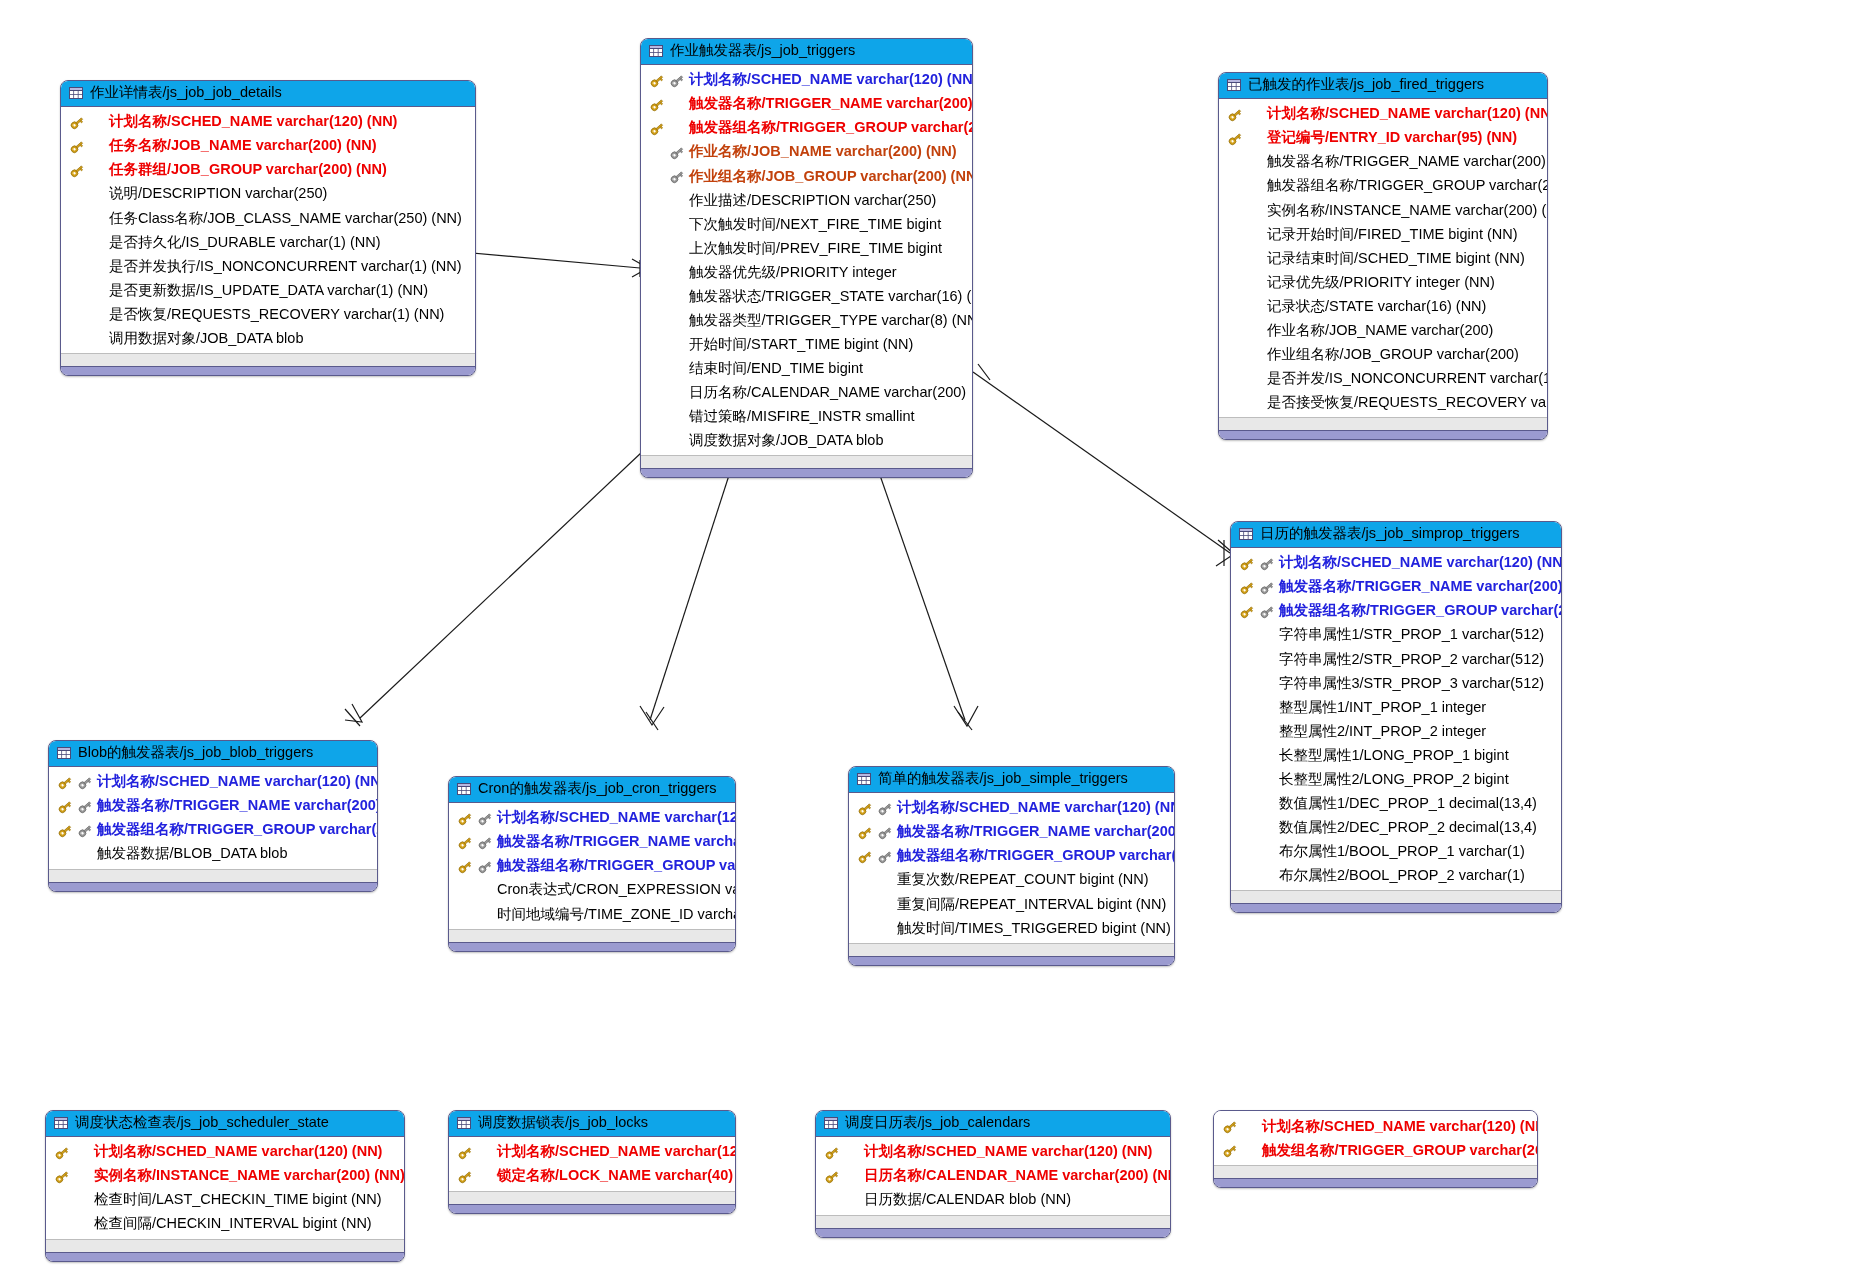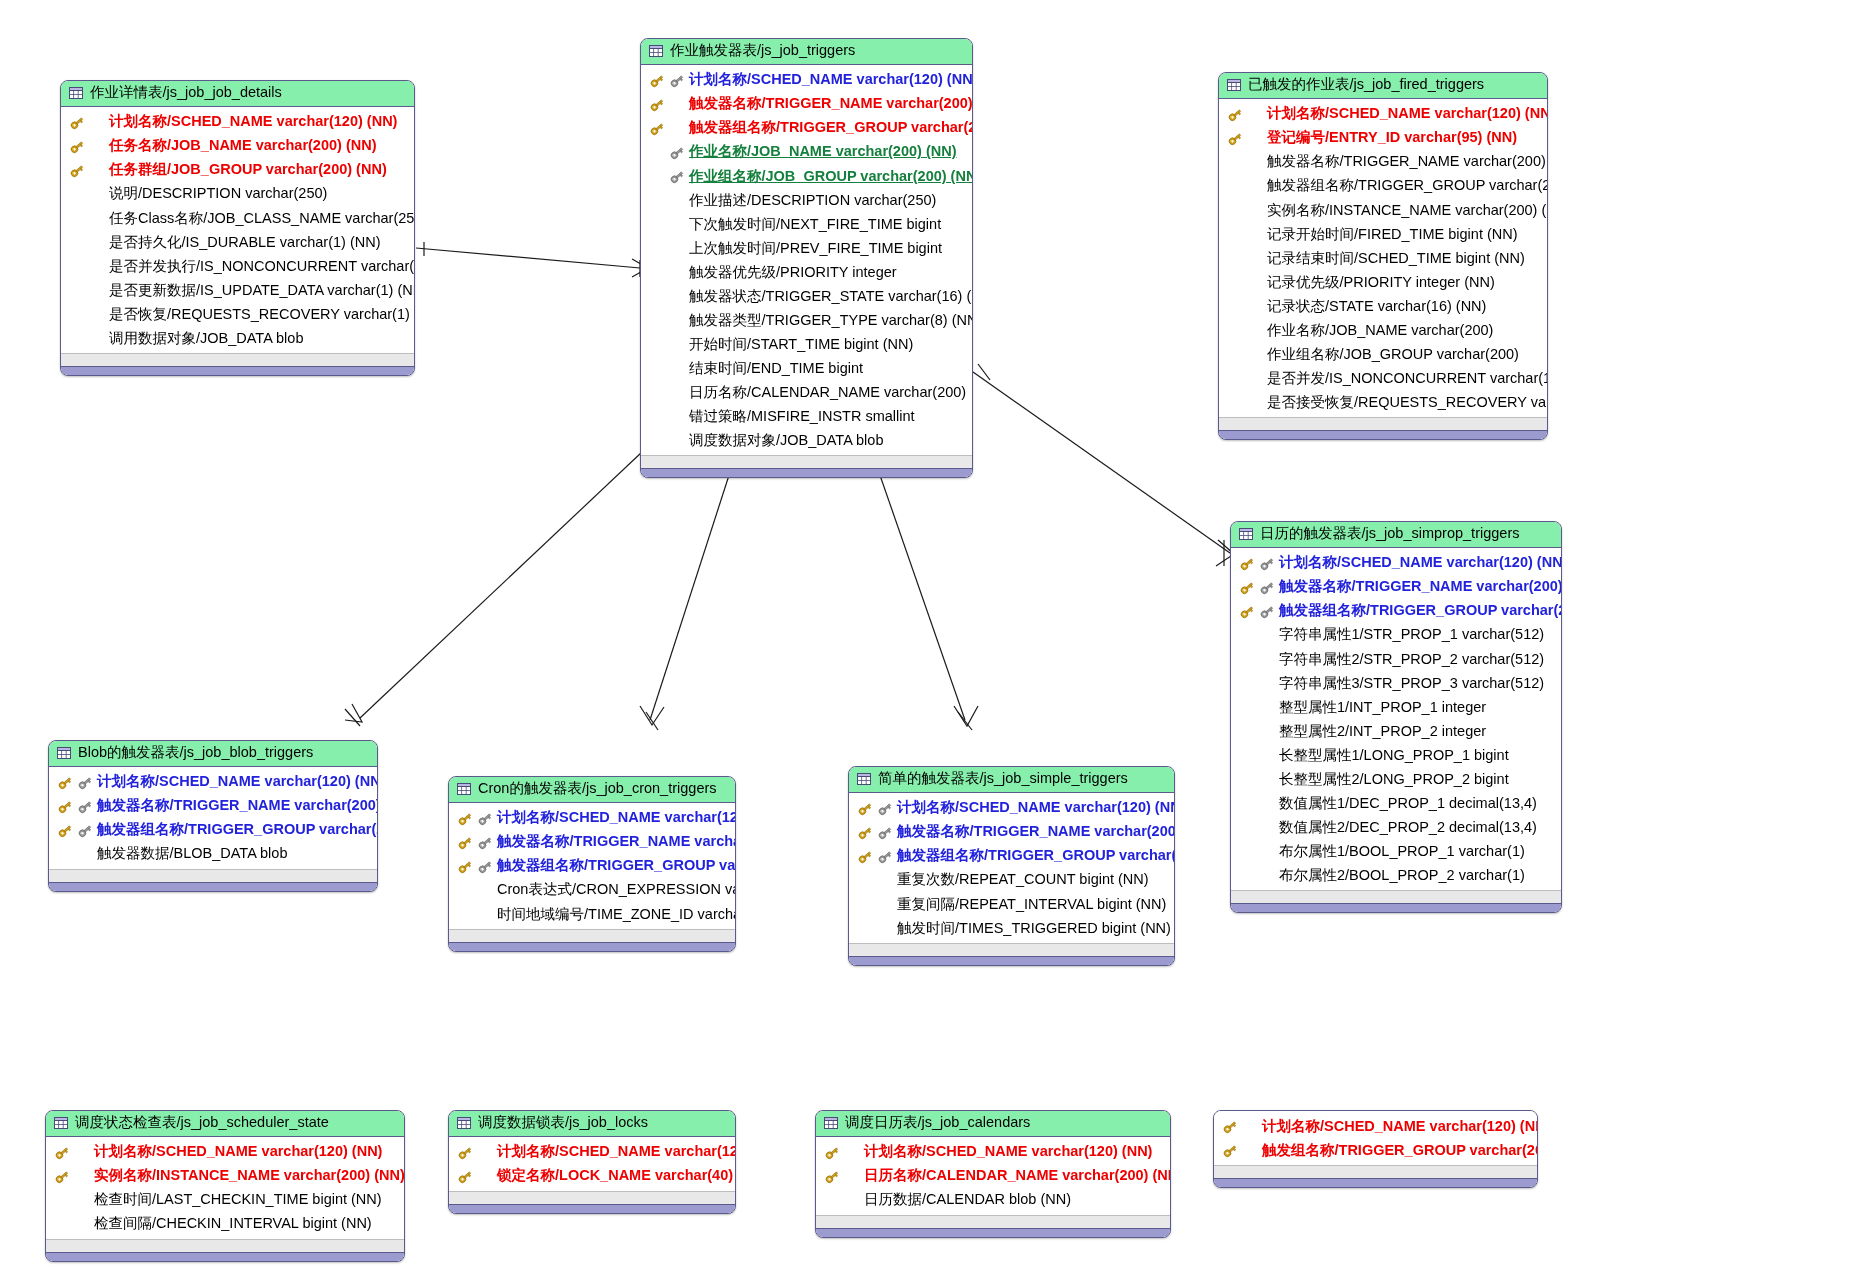--- a/index.html
+++ b/index.html
@@ -23,21 +23,21 @@
   }
   .entity {
     position: absolute;
     background: #ffffff;
     border: 1px solid #5a5a8c;
     border-radius: 8px 8px 8px 8px;
     box-shadow: 0 1px 2px rgba(0,0,0,0.25);
     overflow: hidden;
   }
   .entity-header {
-    background: #86efac;
+    background: #0ea5e9;
     border-bottom: 1px solid #5a5a8c;
     padding: 4px 8px 5px 8px;
     display: flex;
     align-items: center;
     gap: 7px;
     font-size: 14.5px;
     color: #000000;
     border-radius: 6px 6px 0 0;
     line-height: 1.1;
   }
@@ -62,21 +62,21 @@
     width: 40px;
     flex: 0 0 40px;
     display: flex;
     align-items: center;
     gap: 2px;
   }
   .key-slot { width: 18px; height: 14px; display: inline-block; }
   .attr-text { flex: 1 1 auto; }
   .c-red   { color: #ee0000; font-weight: bold; }
   .c-blue  { color: #2222dd; font-weight: bold; }
-  .c-green { color: #15803d; font-weight: bold; text-decoration: underline; }
+  .c-green { color: #c2410c; font-weight: bold; }
   .c-black { color: #000000; font-weight: normal; }
   .entity-footer {
     height: 13px;
     background: #e8e8e8;
     border-top: 1px solid #bdbdbd;
   }
   .entity-base {
     height: 9px;
     background: #9b9bd0;
     border-top: 1px solid #5a5a8c;
@@ -123,21 +123,21 @@
       <g>
         <line x1="973" y1="372" x2="1230" y2="553"></line>
         <path d="M1218 540 L1234 554 L1216 566"></path>
         <path d="M1224 540 L1224 566"></path>
         <path d="M978 364 L990 380"></path>
       </g>
 
     </g>
   </svg>
 
-<div class="entity" style="left: 60px; top: 80px; width: 355px;">
+<div class="entity" style="left: 60px; top: 80px; width: 416px;">
       <div class="entity-header">
         <span style="display: flex;">
           <svg class="tbl-icon" viewBox="0 0 14 12" xmlns="http://www.w3.org/2000/svg">
             <rect x="0.5" y="0.5" width="13" height="11" fill="#ffffff" stroke="#4a4a7a"></rect>
             <rect x="0.5" y="0.5" width="13" height="3" fill="#b8b8e0" stroke="#4a4a7a"></rect>
             <line x1="4.6" y1="3.5" x2="4.6" y2="11.5" stroke="#4a4a7a" stroke-width="0.8"></line>
             <line x1="9.2" y1="3.5" x2="9.2" y2="11.5" stroke="#4a4a7a" stroke-width="0.8"></line>
             <line x1="0.5" y1="7.5" x2="13.5" y2="7.5" stroke="#4a4a7a" stroke-width="0.8"></line>
           </svg>
         </span>

